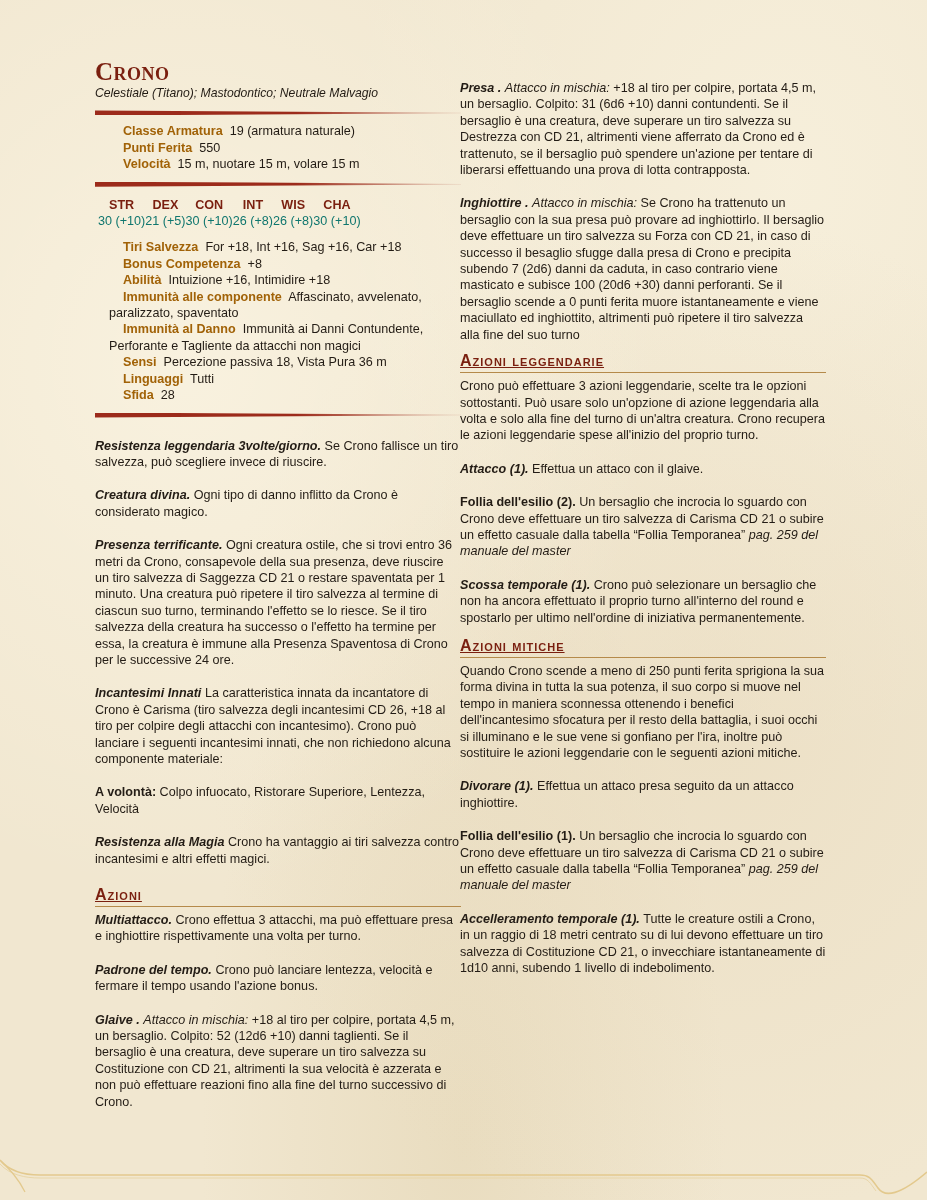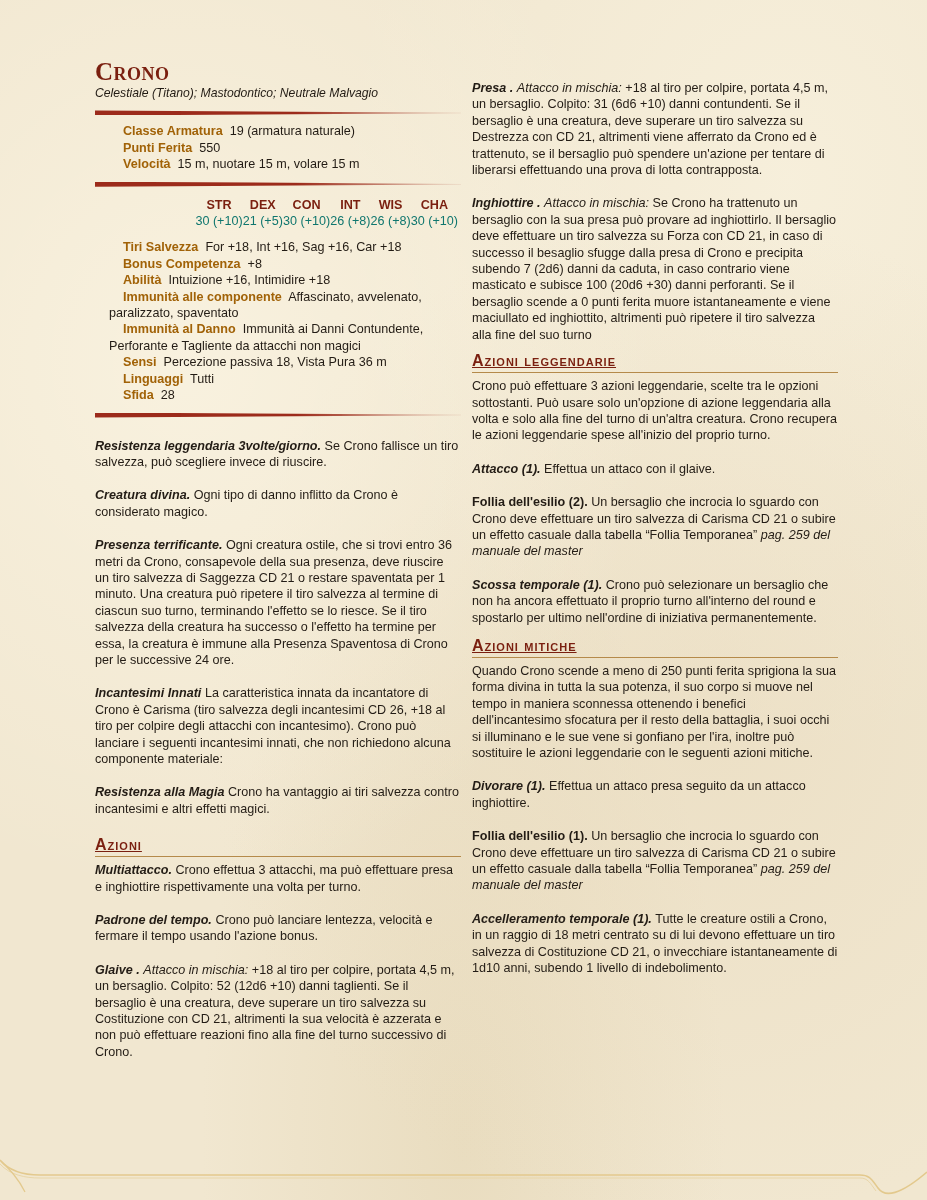--- a/index.html
+++ b/index.html
@@ -11,40 +11,40 @@
       radial-gradient(ellipse at 75% 60%, rgba(230,215,185,0.45) 0%, rgba(230,215,185,0) 50%),
       radial-gradient(ellipse at 50% 95%, rgba(225,210,175,0.5) 0%, rgba(225,210,175,0) 40%),
       radial-gradient(ellipse at 85% 15%, rgba(250,244,226,0.6) 0%, rgba(250,244,226,0) 40%);
     font-family: "Liberation Sans", "DejaVu Sans", sans-serif;
     color: #231c15;
     font-size: 12.6px;
     line-height: 16.4px;
   }
   .col { position: absolute; top: 58px; width: 366px; }
   .col.left { left: 95px; }
-  .col.right { left: 472px; top: 80px; }
+  .col.right { left: 460px; top: 80px; }
 
   .title {
     font-family: "Liberation Serif", "DejaVu Serif", serif;
     color: #7a1f0f; font-weight: bold; font-size: 25px; line-height: 28px;
     font-variant: small-caps; letter-spacing: 0.5px; margin: 0;
   }
   .subtitle { font-style: italic; font-size: 12.2px; margin-top: -1px; }
 
   .tapered {
     height: 5px; margin: 9px 0 8px 0;
     background: linear-gradient(to right, #9c2b1b 0%, #9c2b1b 55%, rgba(156,43,27,0.15) 100%);
     clip-path: polygon(0 0, 100% 45%, 100% 55%, 0 100%);
   }
 
   .prop { margin: 0; }
   .prop b { color: #a16207; font-weight: bold; margin-left: 28px; }
   .prop.wrap { padding-left: 14px; text-indent: -14px; }
 
-  .abilities { display: flex; justify-content: flex-end; padding: 2px 3px 6px 3px; color: #7a1f0f; }
+  .abilities { display: flex; justify-content: flex-start; padding: 2px 3px 6px 3px; color: #7a1f0f; }
   .ability { text-align: center; }
   .ability .name { font-weight: bold; font-size: 12.6px; }
   .ability .score { color: #0f766e; }
 
   .trait { margin: 0 0 17px 0; }
   .trait .tname { font-weight: bold; font-style: italic; }
   .trait .tname.upright { font-style: normal; }
   .trait .atk { font-style: italic; }
 
   .section-head {
@@ -112,20 +112,21 @@
     <p class="prop wrap"><b>Sfida</b>&nbsp; <span>28</span></p>
   </div>
 
   <div class="tapered" style="margin-bottom:20px;"></div>
 
   <div>
     <p class="trait"><span class="tname">Resistenza leggendaria 3volte/giorno.</span> <span>Se Crono fallisce un tiro salvezza, può scegliere invece di riuscire.</span></p>
     <p class="trait"><span class="tname">Creatura divina.</span> <span>Ogni tipo di danno inflitto da Crono è considerato magico.</span></p>
     <p class="trait"><span class="tname">Presenza terrificante.</span> <span>Ogni creatura ostile, che si trovi entro 36 metri da Crono, consapevole della sua presenza, deve riuscire un tiro salvezza di Saggezza CD 21 o restare spaventata per 1 minuto. Una creatura può ripetere il tiro salvezza al termine di ciascun suo turno, terminando l'effetto se lo riesce. Se il tiro salvezza della creatura ha successo o l'effetto ha termine per essa, la creatura è immune alla Presenza Spaventosa di Crono per le successive 24 ore.</span></p>
     <p class="trait"><span class="tname">Incantesimi Innati</span> <span>La caratteristica innata da incantatore di Crono è Carisma (tiro salvezza degli incantesimi CD 26, +18 al tiro per colpire degli attacchi con incantesimo). Crono può lanciare i seguenti incantesimi innati, che non richiedono alcuna componente materiale:</span></p>
+    <p class="trait"><span class="tname upright">A volontà:</span> <span>Colpo infuocato, Ristorare Superiore, Lentezza, Velocità</span></p>
     <p class="trait" style="margin-bottom:18px;"><span class="tname">Resistenza alla Magia</span> <span>Crono ha vantaggio ai tiri salvezza contro incantesimi e altri effetti magici.</span></p>
   </div>
 
   <h2 class="section-head">Azioni</h2>
   <p class="trait"><span class="tname">Multiattacco.</span> <span>Crono effettua 3 attacchi, ma può effettuare presa e inghiottire rispettivamente una volta per turno.</span></p>
   <p class="trait"><span class="tname">Padrone del tempo.</span> <span>Crono può lanciare lentezza, velocità e fermare il tempo usando l'azione bonus.</span></p>
   <p class="trait"><span class="tname">Glaive .</span> <span class="atk">Attacco in mischia:</span> <span>+18 al tiro per colpire, portata 4,5 m, un bersaglio. Colpito: 52 (12d6 +10) danni taglienti. Se il bersaglio è una creatura, deve superare un tiro salvezza su Costituzione con CD 21, altrimenti la sua velocità è azzerata e non può effettuare reazioni fino alla fine del turno successivo di Crono.</span></p>
 </div>
 
 <div class="col right">

